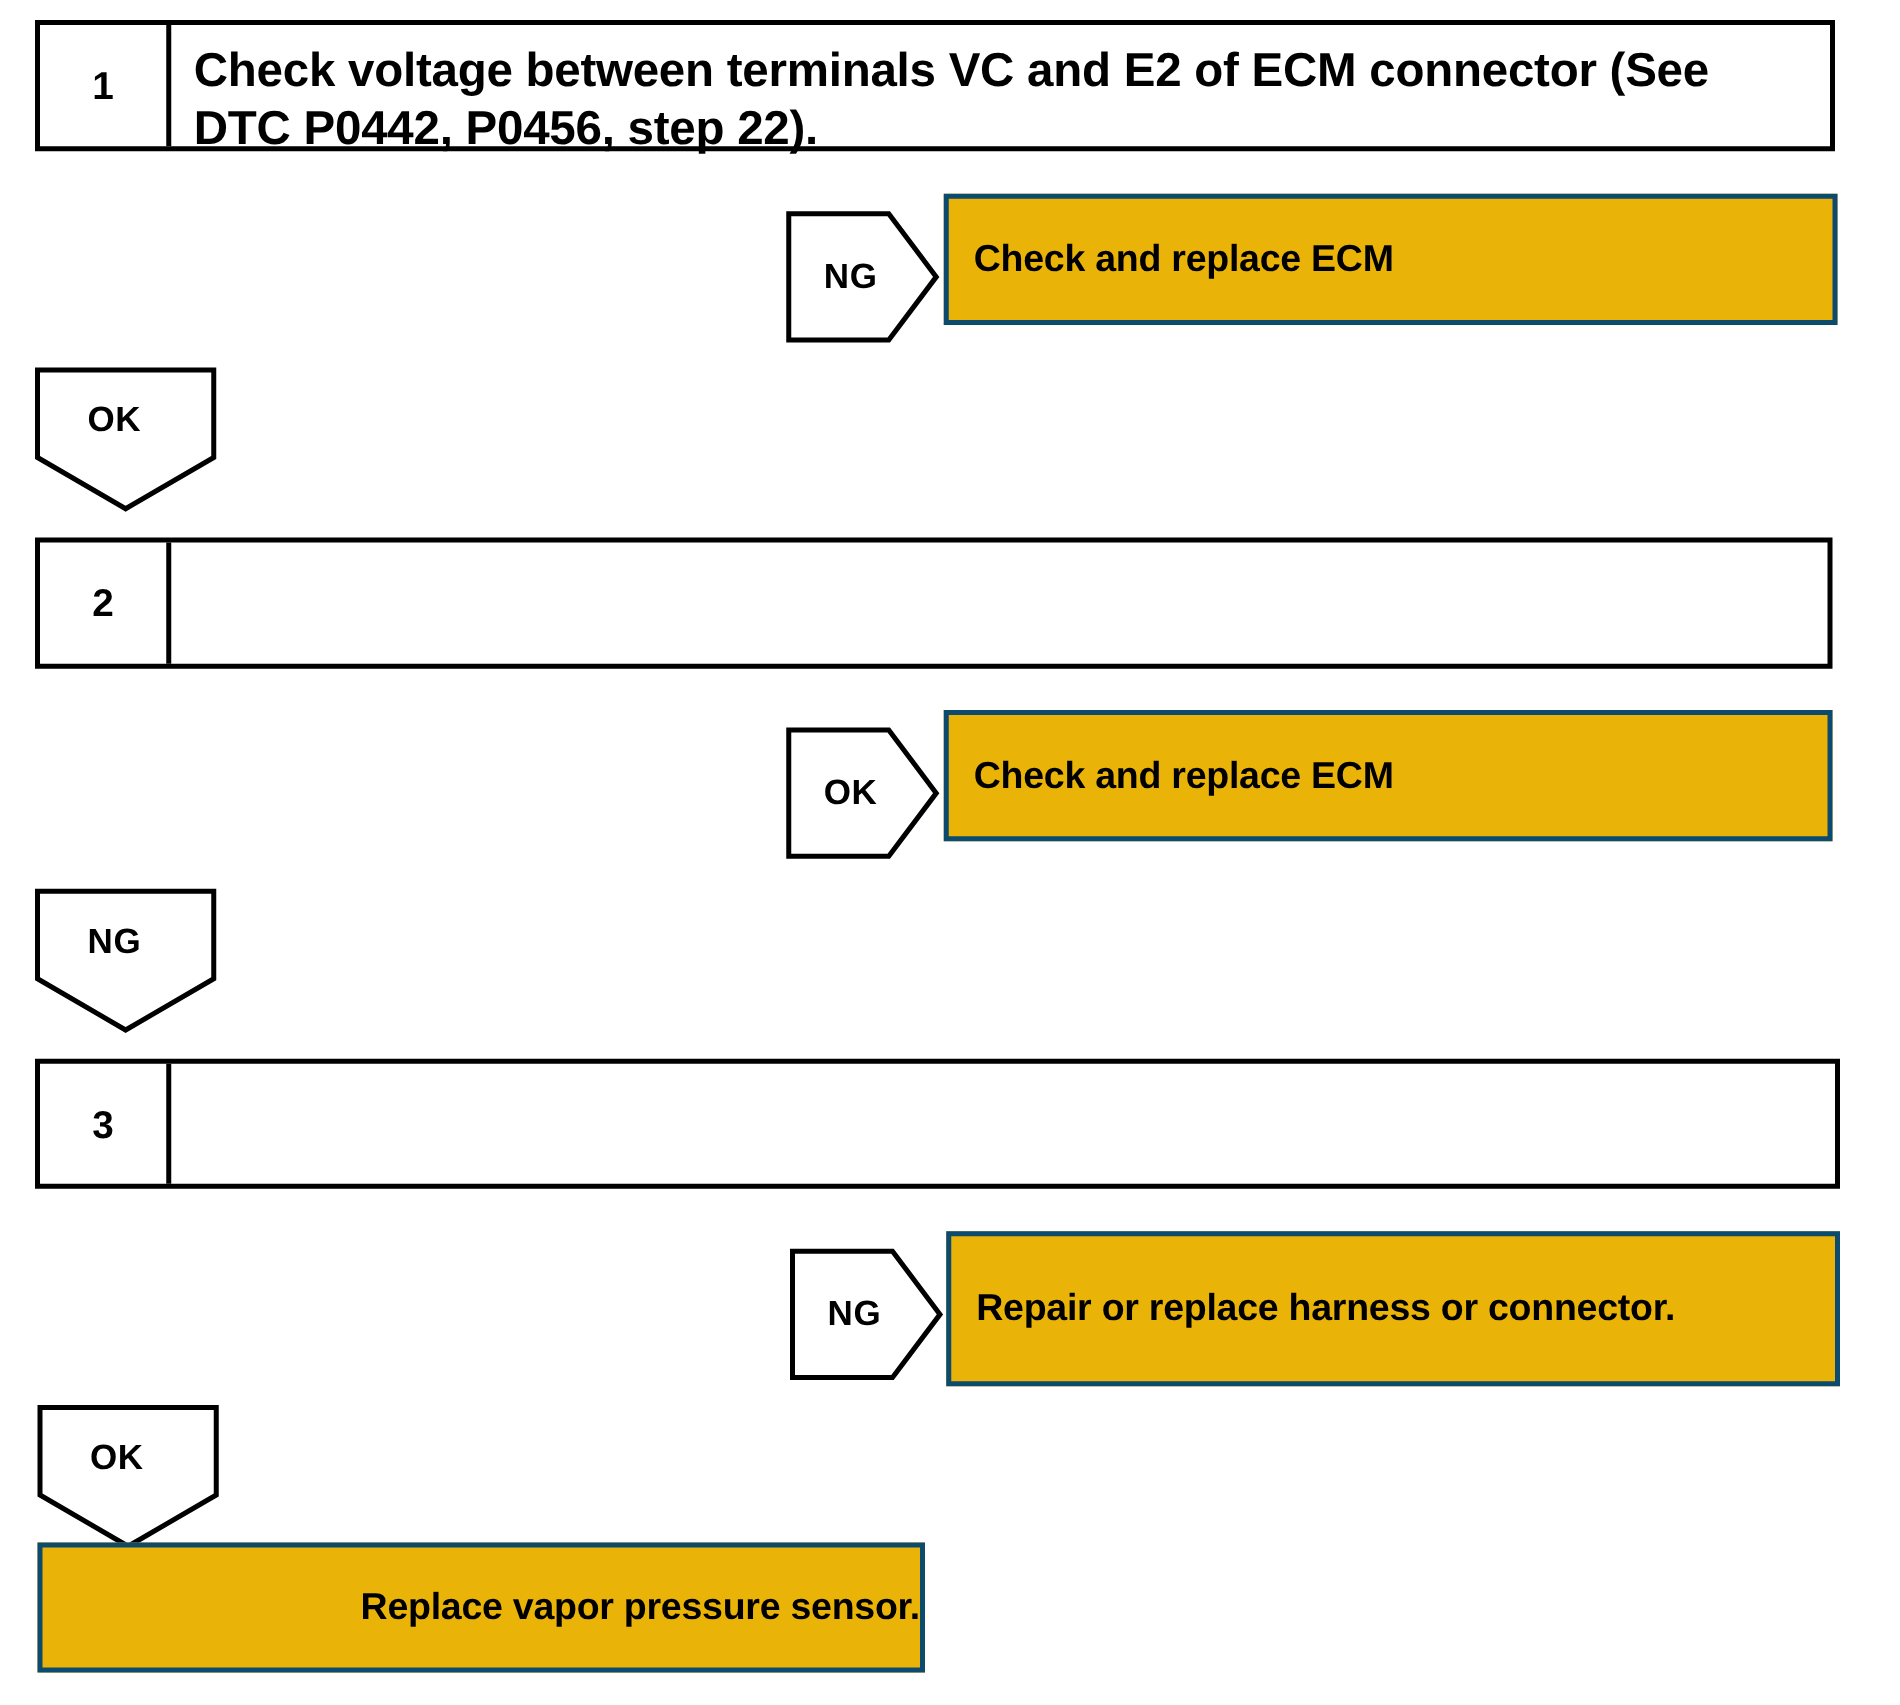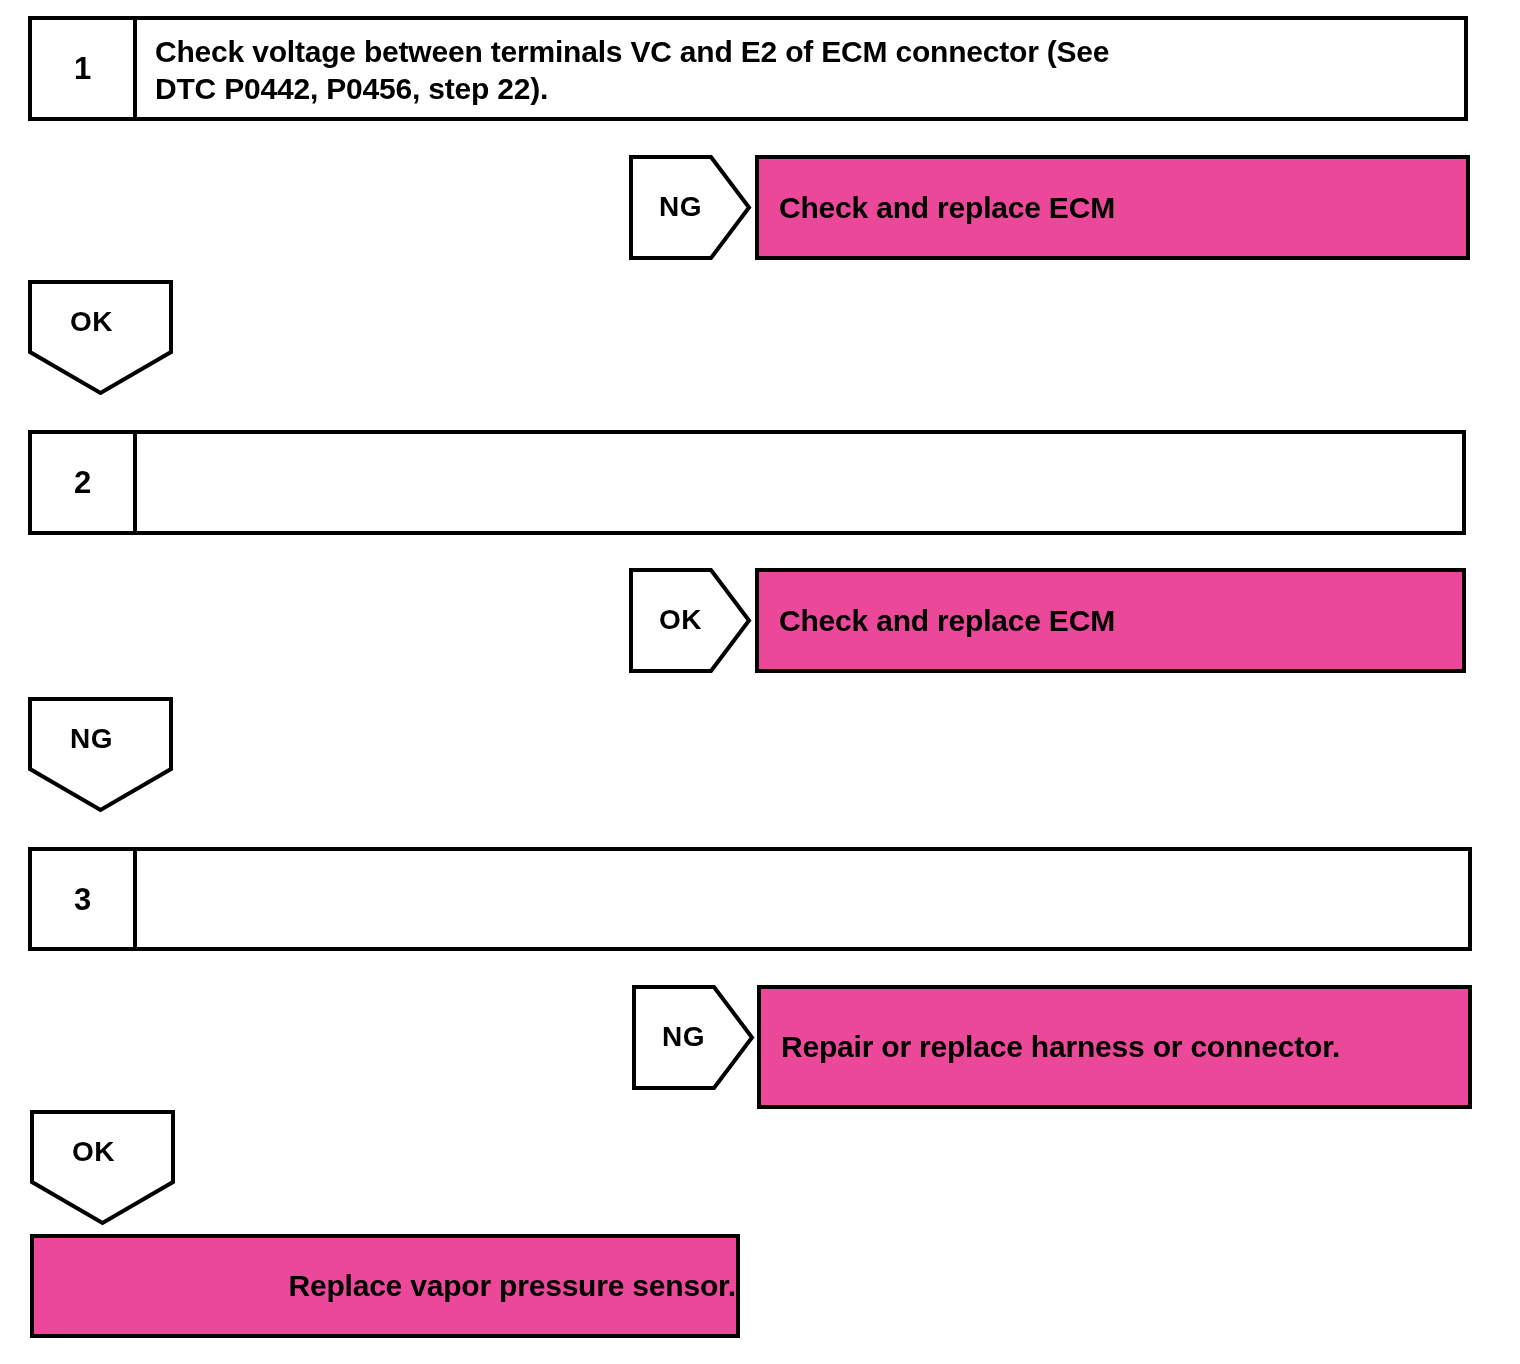--- a/index.html
+++ b/index.html
@@ -41,47 +41,48 @@
     letter-spacing: 0px;
     line-height: 1;
   }
   .step-text-cell {
     box-sizing: border-box;
     flex: 1 1 auto;
     padding: 14px 10px 10px 18px;
     display: block;
   }
   .step-text {
-    font-size: 30px;
+    font-size: 38px;
     font-weight: bold;
     line-height: 1.22;
     letter-spacing: -0.2px;
     white-space: pre-line;
   }
 
   
   .plain-box {
     position: absolute;
     box-sizing: border-box;
-    border: 4px solid #000000;
-    background: #ec4899;
+    border: 4px solid #0c4a6e;
+    background: #eab308;
     display: flex;
     align-items: center;
   }
   .plain-box .plain-text {
     font-size: 30px;
     font-weight: bold;
     letter-spacing: -0.2px;
     padding-left: 20px;
     line-height: 1.2;
   }
 
   
   .arrow {
     position: absolute;
+    margin-top: 14px;
   }
   .arrow svg {
     display: block;
     overflow: visible;
   }
   .arrow-label {
     position: absolute;
     font-size: 28px;
     font-weight: bold;
     letter-spacing: 0.5px;

